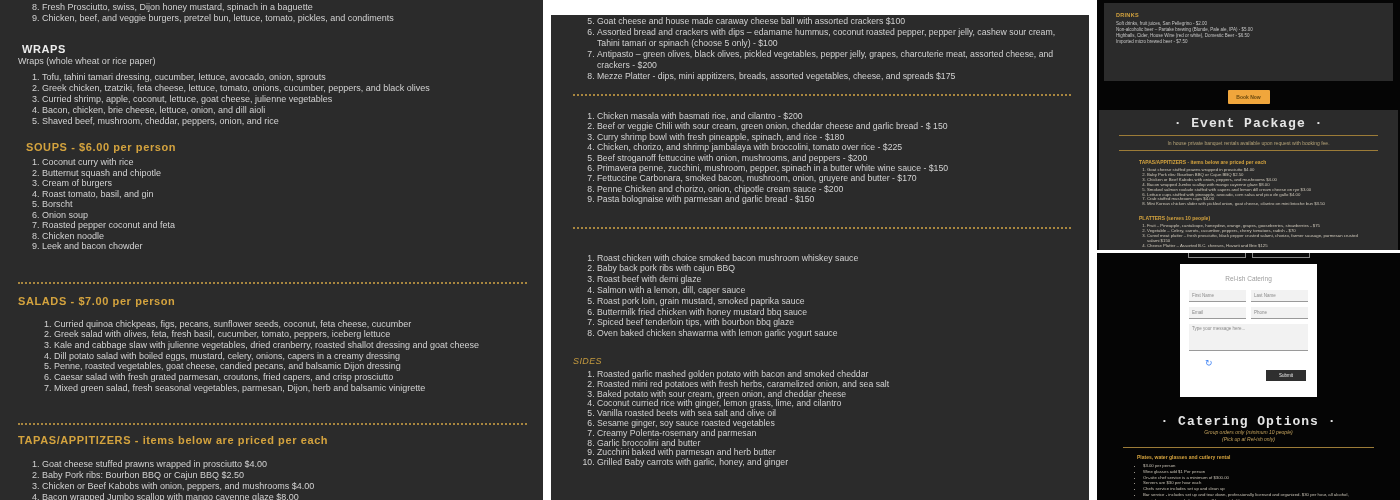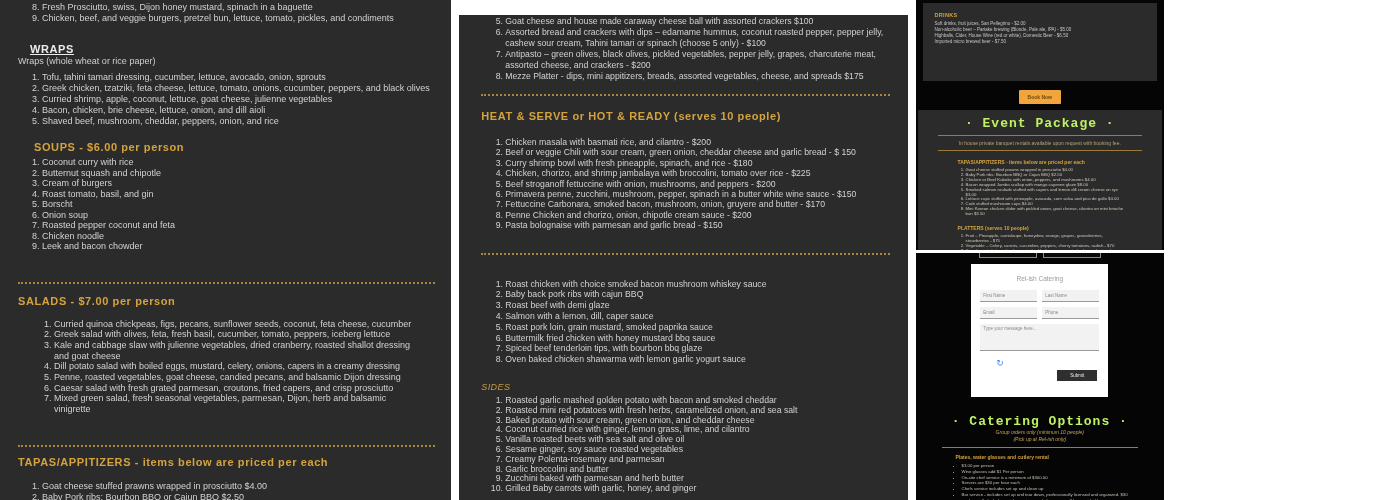--- a/index.html
+++ b/index.html
@@ -1,41 +1,41 @@
 <!DOCTYPE html>
 <html><head>
 <meta charset="utf-8">
 <style>
   * { box-sizing: border-box; margin: 0; padding: 0; }
   html,body { background:#fff; }
   .canvas {
-    position: relative; width: 1164px; height: 500px; overflow: hidden;
+    position: relative; width: 1400px; height: 500px; overflow: hidden;
     background: #ffffff; display: flex;
     font-family: "Liberation Sans", sans-serif;
   }
   
   .seg { background: #2b2b2b; height: 500px; overflow: hidden; }
   .seg-left  { width: 543px; padding: 2px 16px 0 18px; }
   .gutter-v  { width: 8px; background: #fff; height: 500px; flex: none; }
   .seg-mid   { width: 538px; padding: 1px 18px 0 22px; margin-top: 15px; }
   .seg-right { width: 303px; background: #050505; padding: 0; }
 
   .menu-list { list-style-position: outside; padding-left: 24px; color: #d2d2d2;
                font-size: 9px; line-height: 11px; }
   .seg-mid .menu-list { font-size: 8.7px; }
   h2.gold { color: #d4a33e; font-size: 11px; font-weight: bold; letter-spacing: .6px; }
   h2.white { color: #ececec; font-size: 11px; font-weight: bold; letter-spacing: .6px; }
   .subnote { color: #cfcfcf; font-size: 9px; margin: 1px 0 6px; }
   .dotted { border-top: 2px dotted #a8863f; height: 0; }
 
   
   .ol-top { margin: 0; }
-  .h-wraps { margin: 19px 12px 0; text-decoration: underline; }
+  .h-wraps { margin: 19px 4px 0; }
   .ol-wraps { margin: 0; }
-  .h-soups { margin: 14px 16px 4px; }
+  .h-soups { margin: 14px 8px 4px; }
   .ol-soups { margin: 0; line-height: 10.5px; }
   .dot-l1 { margin: 30px 0 0; }
   .h-salads { margin: 11px 0 4px; }
   .ol-salads { margin: 12px; line-height: 10.7px; }
   .dot-l2 { margin: 30px 0 0; }
   .h-tapas { margin: 9px 0 0; }
   .ol-tapas { margin: 13px 0 0; line-height: 11px; }
 
   
   .ol-platters { margin: 0; line-height: 11px; }
@@ -51,21 +51,21 @@
   
   .panel-a { height: 250px; background: #050505; padding-top: 3px; overflow: hidden; }
   .drinks-card { height: 78px; margin: 0 7px; background: #2b2b2b; padding: 9px 12px; }
   .drinks-title { color: #d4a33e; font-size: 5.5px; font-weight: bold; letter-spacing:.3px; margin-bottom: 3px; }
   .drinks-lines div { color: #c6c6c6; font-size: 4.5px; line-height: 6px; }
   .cta { display: block; margin: 9px auto 0; width: 42px; height: 14px;
          background: #f0a63c; border: none; border-radius: 1px; color: #6b4a10;
          font-size: 5px; font-weight: bold; font-family: "Liberation Sans", sans-serif; cursor: pointer; }
   .event-card { margin: 6px 2px 0; background: #2b2b2b; height: 140px; overflow: hidden; padding-top: 6px; }
   .tw-title { font-family: "Liberation Mono", monospace; font-weight: bold; font-size: 13px;
-              color: #bef264; text-align: center; letter-spacing: 1px; }
+              color: #e5e5e5; text-align: center; letter-spacing: 1px; }
   .gold-hr { border: none; border-top: 1px solid #9c7c38; margin: 4px 20px; }
   .ep-note { font-size: 5px; color: #b5a378; text-align: center; margin: 2px 30px; line-height: 6px; }
   .ep-head { font-size: 5px; font-weight: bold; color: #d4a33e; margin: 8px 0 3px; padding: 0 40px; line-height: 6px; }
   .tiny-list { font-size: 4.3px; line-height: 4.9px; color: #cfc8ba; margin: 0; padding: 0 36px 0 48px;
                list-style-position: outside; }
   .gutter-h { height: 3px; background: #fff; }
   .panel-b { height: 247px; background: #050505; overflow: hidden; }
   .clipped-boxes { display: flex; gap: 6px; justify-content: center; margin-top: -7px; }
   .cbox { width: 58px; height: 12px; border: 1px solid #8a8a8a; background: #0a0a0a; }
   .form-card { width: 137px; height: 133px; margin: 6px auto 0; background: #fff; padding: 8px 9px; }
@@ -149,21 +149,20 @@
 
   <section class="seg seg-mid">
     <ol class="menu-list ol-platters" start="5">
         <li>Goat cheese and house made caraway cheese ball with assorted crackers $100</li>
         <li>Assorted bread and crackers with dips – edamame hummus, coconut roasted pepper, pepper jelly, cashew sour cream, Tahini tamari or spinach (choose 5 only) - $100</li>
         <li>Antipasto – green olives, black olives, pickled vegetables, pepper jelly, grapes, charcuterie meat, assorted cheese, and crackers - $200</li>
         <li>Mezze Platter - dips, mini appitizers, breads, assorted vegetables, cheese, and spreads $175</li>
       </ol>
 
     <div class="dotted dot-m1"></div>
-    <h2 class="gold h-heat">HEAT &amp; SERVE or HOT &amp; READY (serves 10 people)</h2>
     <ol class="menu-list ol-heat">
         <li>Chicken masala with basmati rice, and cilantro - $200</li>
         <li>Beef or veggie Chili with sour cream, green onion, cheddar cheese and garlic bread - $ 150</li>
         <li>Curry shrimp bowl with fresh pineapple, spinach, and rice - $180</li>
         <li>Chicken, chorizo, and shrimp jambalaya with broccolini, tomato over rice - $225</li>
         <li>Beef stroganoff fettuccine with onion, mushrooms, and peppers - $200</li>
         <li>Primavera penne, zucchini, mushroom, pepper, spinach in a butter white wine sauce - $150</li>
         <li>Fettuccine Carbonara, smoked bacon, mushroom, onion, gruyere and butter - $170</li>
         <li>Penne Chicken and chorizo, onion, chipotle cream sauce - $200</li>
         <li>Pasta bolognaise with parmesan and garlic bread - $150</li>

